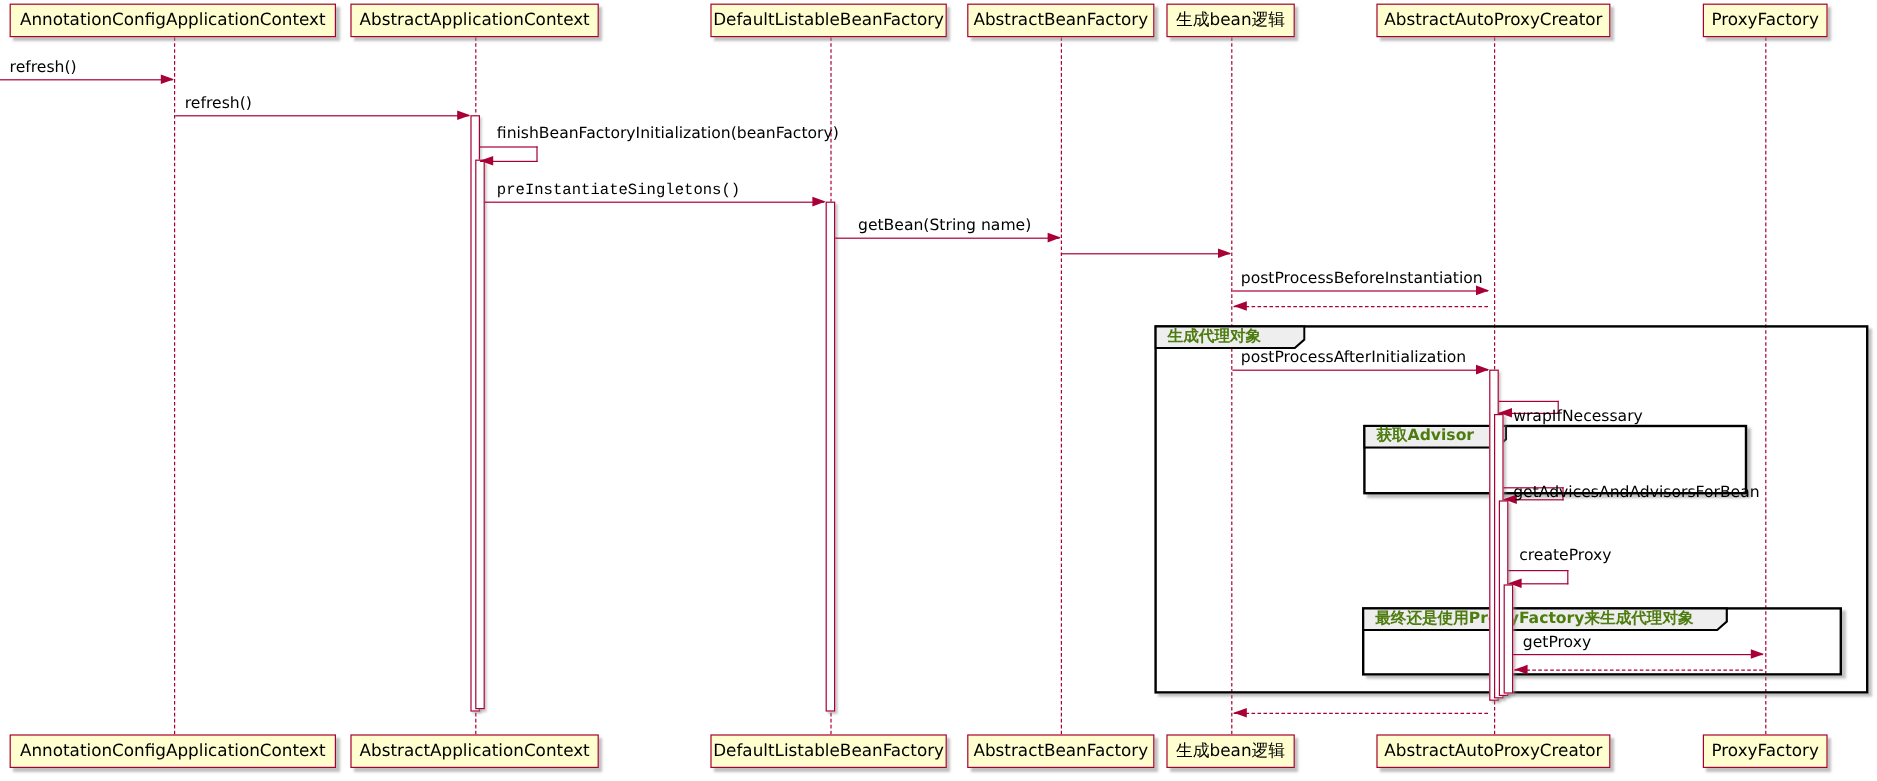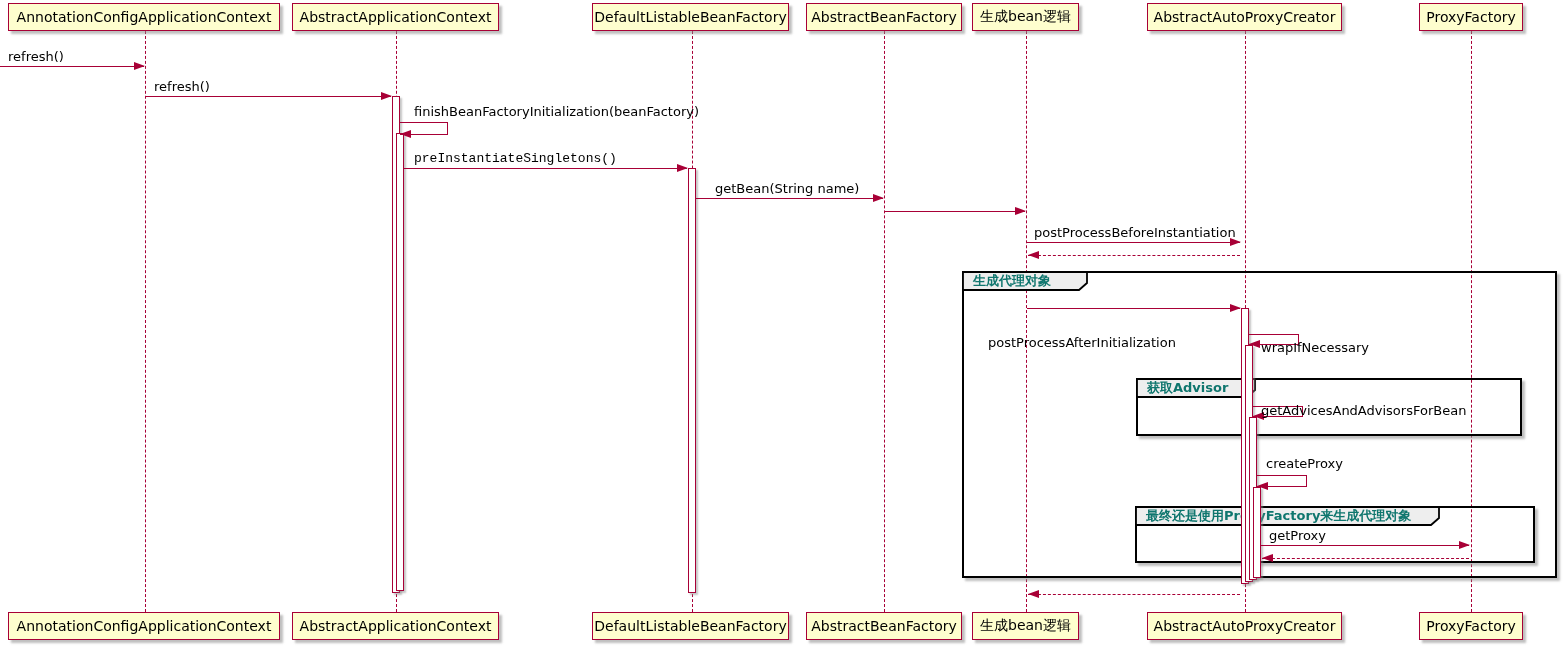--- a/index.html
+++ b/index.html
@@ -29,21 +29,21 @@
   .msg-line.dashed{border-top-style:dashed;border-top-width:1.2px;}
   .head-r{position:absolute;width:0;height:0;border-top:4.5px solid transparent;border-bottom:4.5px solid transparent;border-left:11px solid #A80036;}
   .head-l{position:absolute;width:0;height:0;border-top:4.5px solid transparent;border-bottom:4.5px solid transparent;border-right:11px solid #A80036;}
   .msg-label{position:absolute;font-size:13px;color:#000;white-space:nowrap;line-height:14px;}
   .selfloop{position:absolute;border:1.4px solid #A80036;border-left:none;box-sizing:border-box;}
   .group{position:absolute;border:2px solid #000;box-sizing:border-box;box-shadow:3px 3px 2px rgba(140,140,140,0.55);}
   .grouptab{position:absolute;left:-2px;top:-2px;}
   .grouptab svg{display:block;}
   .grouptab .tlabel{
     position:absolute;left:11px;top:2px;
-    font-size:13px;font-weight:bold;color:#0f766e;white-space:nowrap;line-height:16px;
+    font-size:13px;font-weight:bold;color:#4d7c0f;white-space:nowrap;line-height:16px;
   }
 </style>
 </head>
 <body>
 
 <div id="diagram">
     <div class="lifeline" style="left: 145px; top: 31px; height: 581px; border-left-color: rgb(168, 0, 54);"></div>
     <div class="lifeline" style="left: 396px; top: 31px; height: 581px; border-left-color: rgb(168, 0, 54);"></div>
     <div class="lifeline" style="left: 692px; top: 31px; height: 581px; border-left-color: rgb(168, 0, 54);"></div>
     <div class="lifeline" style="left: 884px; top: 31px; height: 581px; border-left-color: rgb(168, 0, 54);"></div>
@@ -51,21 +51,21 @@
     <div class="lifeline" style="left: 1245px; top: 31px; height: 581px; border-left-color: rgb(168, 0, 54);"></div>
     <div class="lifeline" style="left: 1471px; top: 31px; height: 581px; border-left-color: rgb(168, 0, 54);"></div>
     <div class="group" style="left: 962px; top: 271px; width: 595px; height: 307px; border-color: rgb(0, 0, 0);">
       <div class="grouptab">
         <svg width="126" height="20">
           <polygon points="1,1 125,1 125,12 117,19 1,19" fill="#EEEEEE" stroke="#000000" stroke-width="1.8"></polygon>
         </svg>
         <div class="tlabel">生成代理对象</div>
       </div>
     </div>
-    <div class="group" style="left: 1136px; top: 378px; width: 386px; height: 58px; border-color: rgb(0, 0, 0);">
+    <div class="group" style="left: 1136px; top: 354px; width: 320px; height: 58px; border-color: rgb(0, 0, 0);">
       <div class="grouptab">
         <svg width="120" height="20">
           <polygon points="1,1 119,1 119,12 111,19 1,19" fill="#EEEEEE" stroke="#000000" stroke-width="1.8"></polygon>
         </svg>
         <div class="tlabel">获取Advisor</div>
       </div>
     </div>
     <div class="group" style="left: 1135px; top: 506px; width: 400px; height: 57px; border-color: rgb(0, 0, 0);">
       <div class="grouptab">
         <svg width="305" height="20">
@@ -98,21 +98,21 @@
     <div class="msg-label" style="left: 715px; top: 182px;">getBean(String name)</div>
     <div class="msg-line" style="left: 884px; top: 211px; width: 141px;"></div>
     <div class="head-r" style="left: 1015px; top: 207px;"></div>
     <div class="msg-line" style="left: 1027px; top: 242px; width: 213px;"></div>
     <div class="head-r" style="left: 1230px; top: 238px;"></div>
     <div class="msg-label" style="left: 1034px; top: 226px;">postProcessBeforeInstantiation</div>
     <div class="msg-line dashed" style="left: 1028px; top: 255px; width: 212px;"></div>
     <div class="head-l" style="left: 1028px; top: 251px;"></div>
     <div class="msg-line" style="left: 1027px; top: 308px; width: 213px;"></div>
     <div class="head-r" style="left: 1230px; top: 304px;"></div>
-    <div class="msg-label" style="left: 988px; top: 292px; margin-top: 44px;">postProcessAfterInitialization</div>
+    <div class="msg-label" style="left: 1034px; top: 292px;">postProcessAfterInitialization</div>
     <div class="selfloop" style="left: 1249px; top: 334px; width: 50px; height: 11px; border-color: rgb(168, 0, 54);"></div>
     <div class="head-l" style="left: 1249px; top: 340px;"></div>
     <div class="msg-label" style="left: 1261px; top: 317px; margin-top: 24px;">wrapIfNecessary</div>
     <div class="selfloop" style="left: 1253px; top: 406px; width: 50px; height: 11px; border-color: rgb(168, 0, 54);"></div>
     <div class="head-l" style="left: 1253px; top: 412px;"></div>
     <div class="msg-label" style="left: 1261px; top: 404px;">getAdvicesAndAdvisorsForBean</div>
     <div class="selfloop" style="left: 1257px; top: 475px; width: 50px; height: 12px; border-color: rgb(168, 0, 54);"></div>
     <div class="head-l" style="left: 1257px; top: 482px;"></div>
     <div class="msg-label" style="left: 1266px; top: 457px;">createProxy</div>
     <div class="msg-line" style="left: 1261px; top: 545px; width: 208px;"></div>

